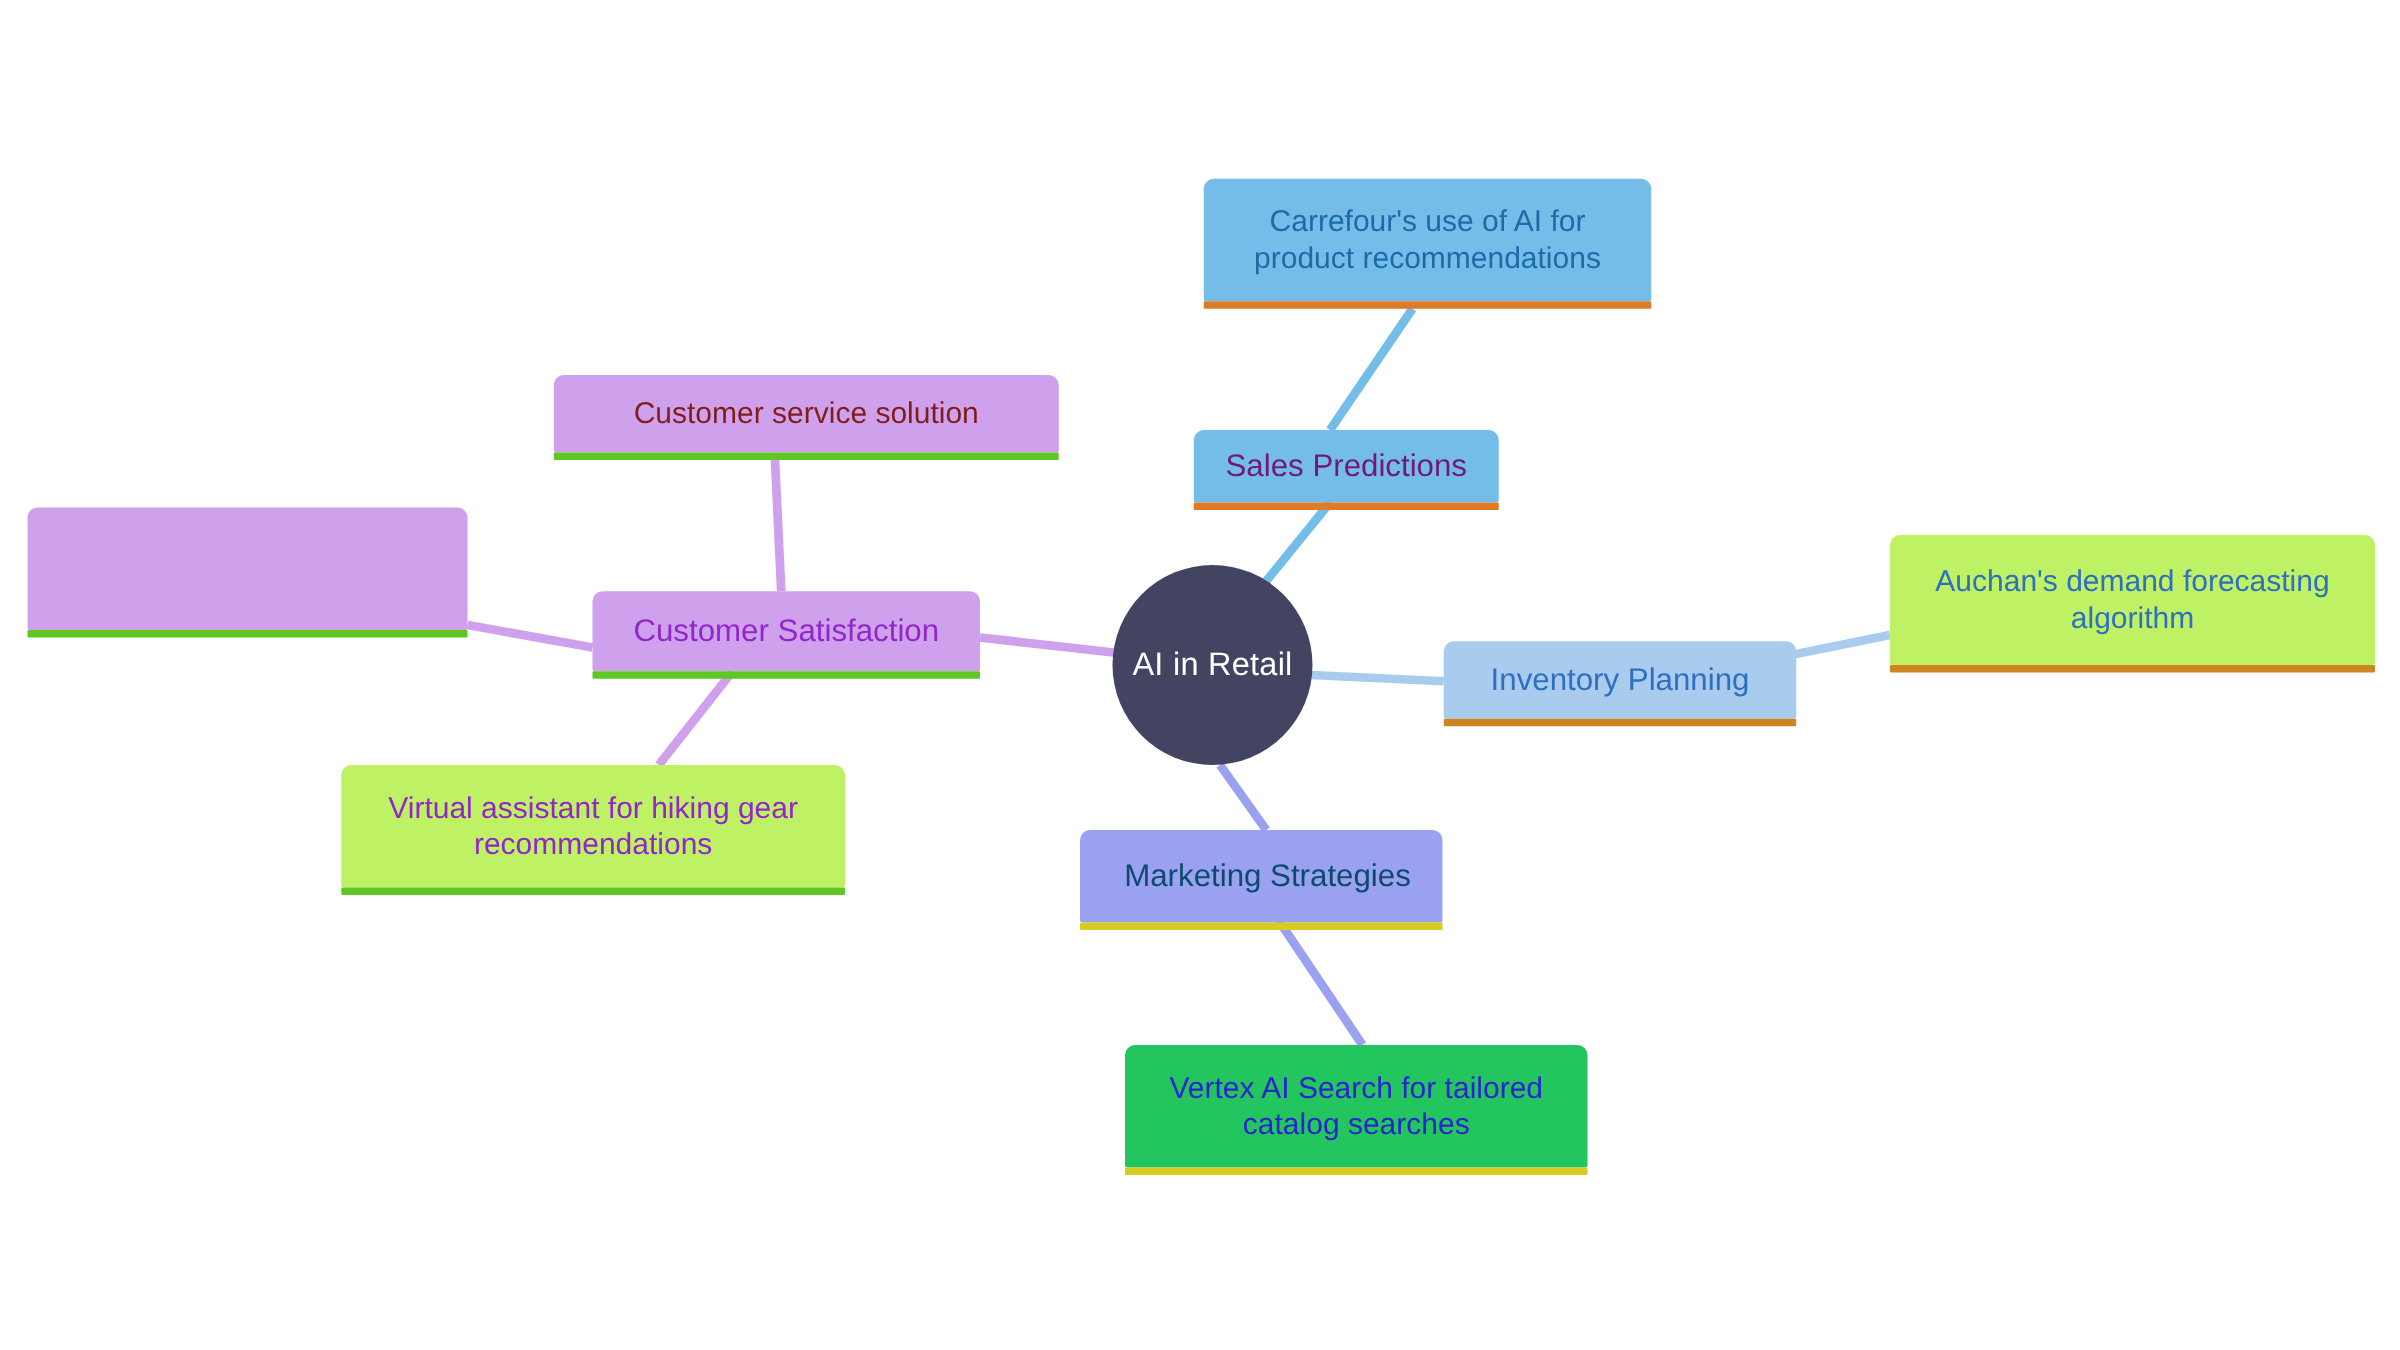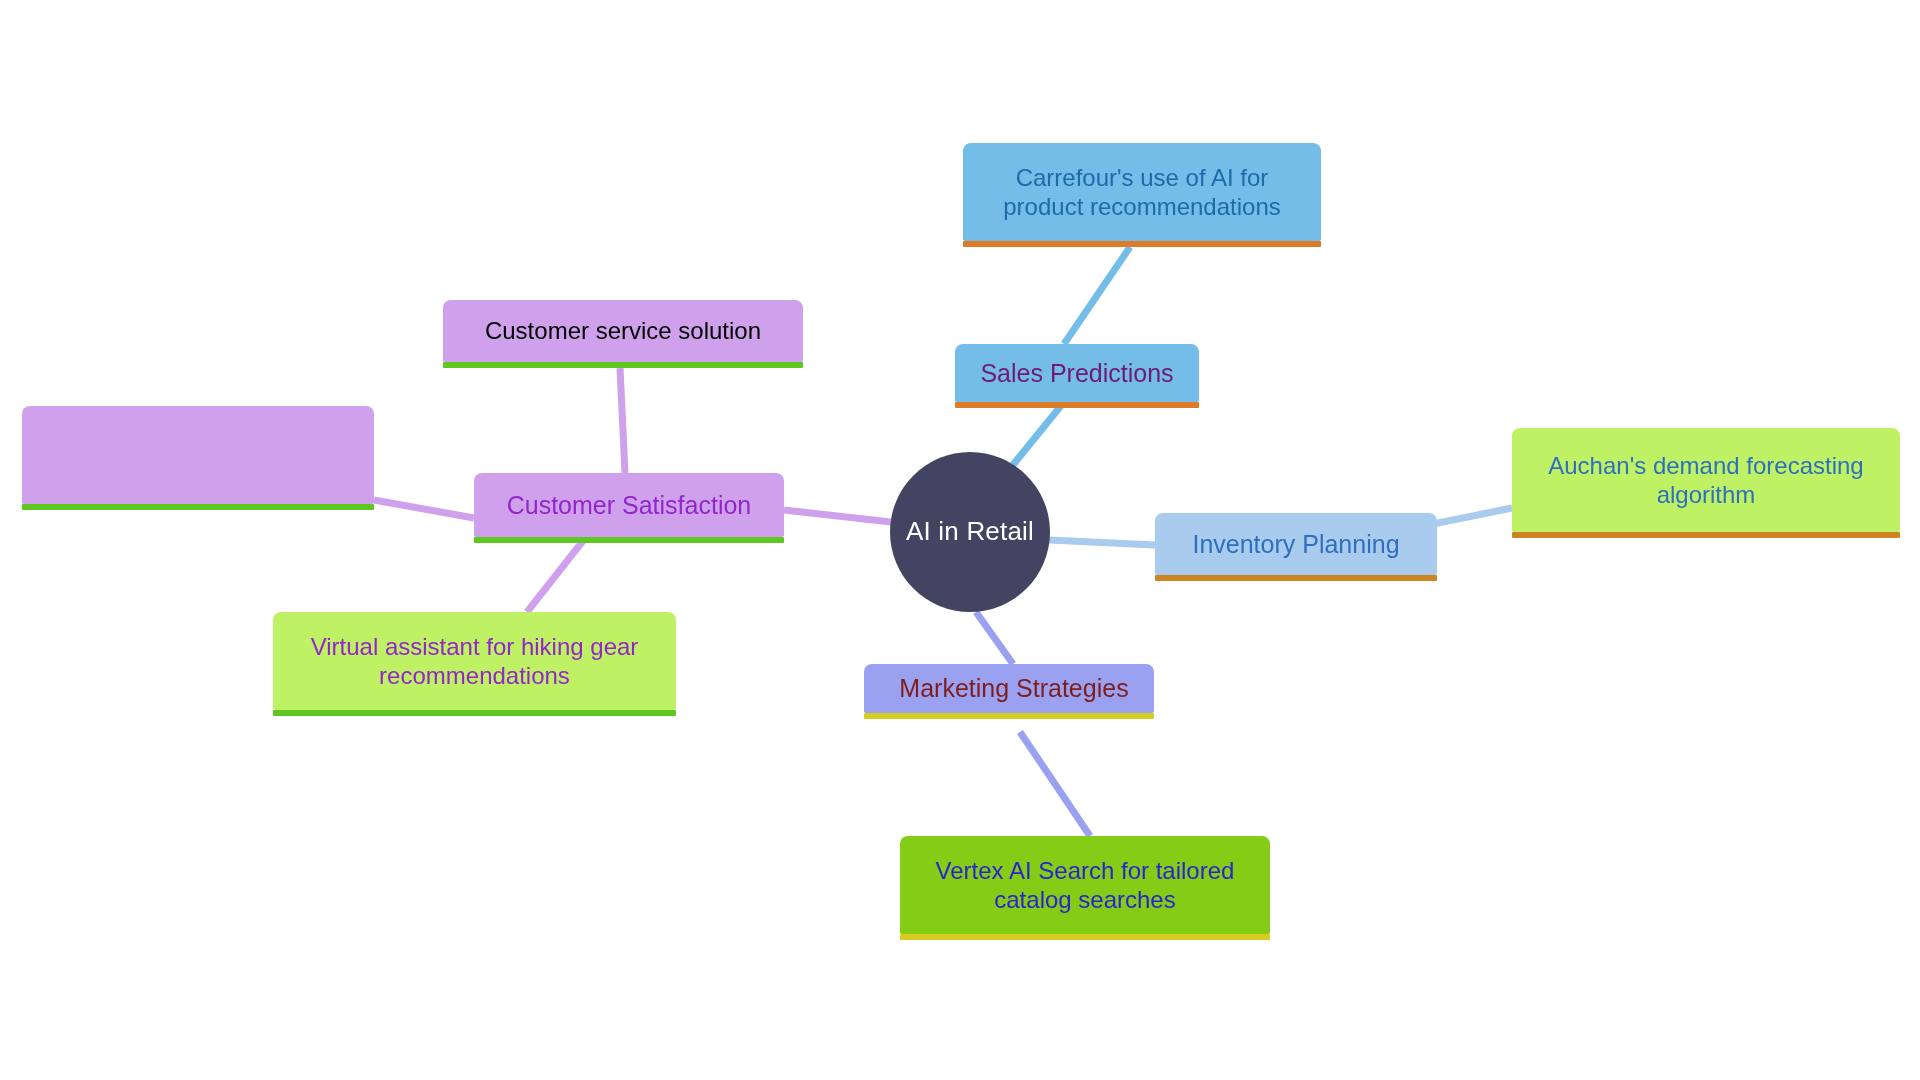--- a/index.html
+++ b/index.html
@@ -87,25 +87,25 @@
       <line x1="1020" y1="732" x2="1090" y2="836" stroke="#9aa1f0" stroke-width="7" stroke-linecap="butt"></line>
       <line x1="625" y1="473" x2="620" y2="368" stroke="#cfa1ed" stroke-width="7" stroke-linecap="butt"></line>
       <line x1="474" y1="518" x2="374" y2="500" stroke="#cfa1ed" stroke-width="7" stroke-linecap="butt"></line>
       <line x1="586" y1="537" x2="527" y2="612" stroke="#cfa1ed" stroke-width="7" stroke-linecap="butt"></line>
     </svg>
   <div id="node-layer">
       <div class="node leaf" style="left: 963px; top: 143px; width: 358px; height: 98px; background: rgb(116, 189, 233); color: rgb(29, 108, 168);"><span>Carrefour's use of AI for
 product recommendations</span><span class="accent-bar" style="background: rgb(221, 123, 38);"></span></div>
       <div class="node leaf" style="left: 1512px; top: 428px; width: 388px; height: 104px; background: #bef264; color: rgb(47, 111, 192);"><span>Auchan's demand forecasting
 algorithm</span><span class="accent-bar" style="background: rgb(207, 132, 34);"></span></div>
-      <div class="node leaf" style="left: 900px; top: 836px; width: 370px; height: 98px; background: #84cc16; color: rgb(42, 36, 207);"><span>Vertex AI Search for tailored
+      <div class="node leaf" style="left: 900px; top: 836px; width: 370px; height: 98px; background: #22c55e; color: rgb(42, 36, 207);"><span>Vertex AI Search for tailored
 catalog searches</span><span class="accent-bar" style="background: rgb(214, 204, 34);"></span></div>
-      <div class="node leaf" style="left: 443px; top: 300px; width: 360px; height: 62px; background: rgb(207, 161, 237); color: #000000; align-items: center;"><span>Customer service solution</span><span class="accent-bar" style="background: rgb(95, 199, 34);"></span></div>
+      <div class="node leaf" style="left: 443px; top: 300px; width: 404px; height: 62px; background: rgb(207, 161, 237); color: #7f1d1d; align-items: center;"><span>Customer service solution</span><span class="accent-bar" style="background: rgb(95, 199, 34);"></span></div>
       <div class="node leaf" style="left: 22px; top: 406px; width: 352px; height: 98px; background: rgb(207, 161, 237); color: rgb(147, 38, 203);"><span class="accent-bar" style="background: rgb(95, 199, 34);"></span></div>
       <div class="node leaf" style="left: 273px; top: 612px; width: 403px; height: 98px; background: #bef264; color: rgb(147, 38, 203); justify-content: center;"><span>Virtual assistant for hiking gear
 recommendations</span><span class="accent-bar" style="background: rgb(95, 199, 34);"></span></div>
       <div class="node branch" style="left: 955px; top: 344px; width: 244px; height: 58px; background: rgb(116, 189, 233); color: #701a75;"><span>Sales Predictions</span><span class="accent-bar" style="background: rgb(221, 123, 38);"></span></div>
       <div class="node branch" style="left: 1155px; top: 513px; width: 282px; height: 62px; background: rgb(168, 203, 238); color: rgb(47, 111, 192);"><span>Inventory Planning</span><span class="accent-bar" style="background: rgb(207, 132, 34);"></span></div>
-      <div class="node branch" style="left: 864px; top: 664px; width: 290px; height: 49px; background: rgb(154, 161, 240); color: #7f1d1d; padding-left: 24px;"><span>Marketing Strategies</span><span class="accent-bar" style="background: rgb(214, 204, 34);"></span></div>
+      <div class="node branch" style="left: 864px; top: 664px; width: 290px; height: 74px; background: rgb(154, 161, 240); color: #0c4a6e; padding-left: 24px;"><span>Marketing Strategies</span><span class="accent-bar" style="background: rgb(214, 204, 34);"></span></div>
       <div class="node branch" style="left: 474px; top: 473px; width: 310px; height: 64px; background: rgb(207, 161, 237); color: rgb(147, 38, 203);"><span>Customer Satisfaction</span><span class="accent-bar" style="background: rgb(95, 199, 34);"></span></div>
       <div class="node root" style="left: 890px; top: 452px; width: 160px; height: 160px; background: rgb(66, 68, 97); color: rgb(255, 255, 255);"><span>AI in Retail</span></div>
     </div>
 </div>
 
 </body></html>

